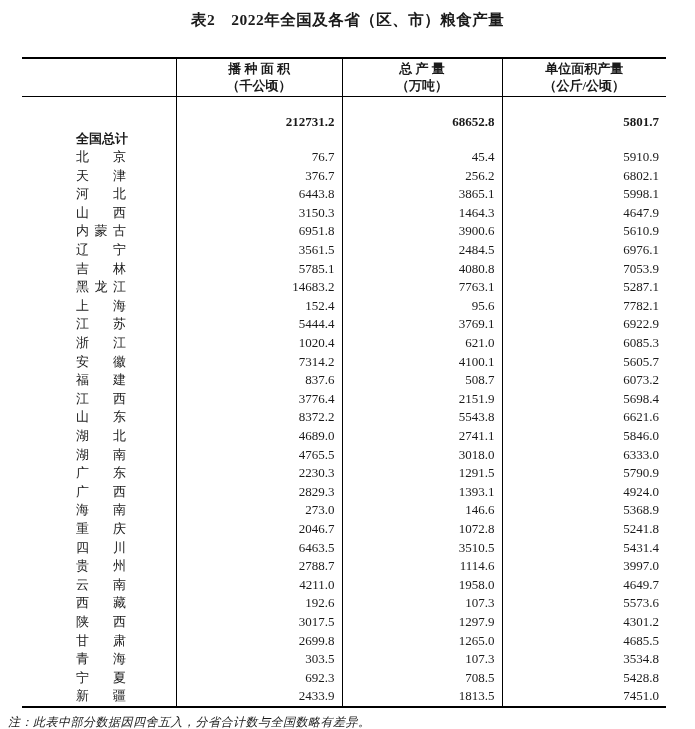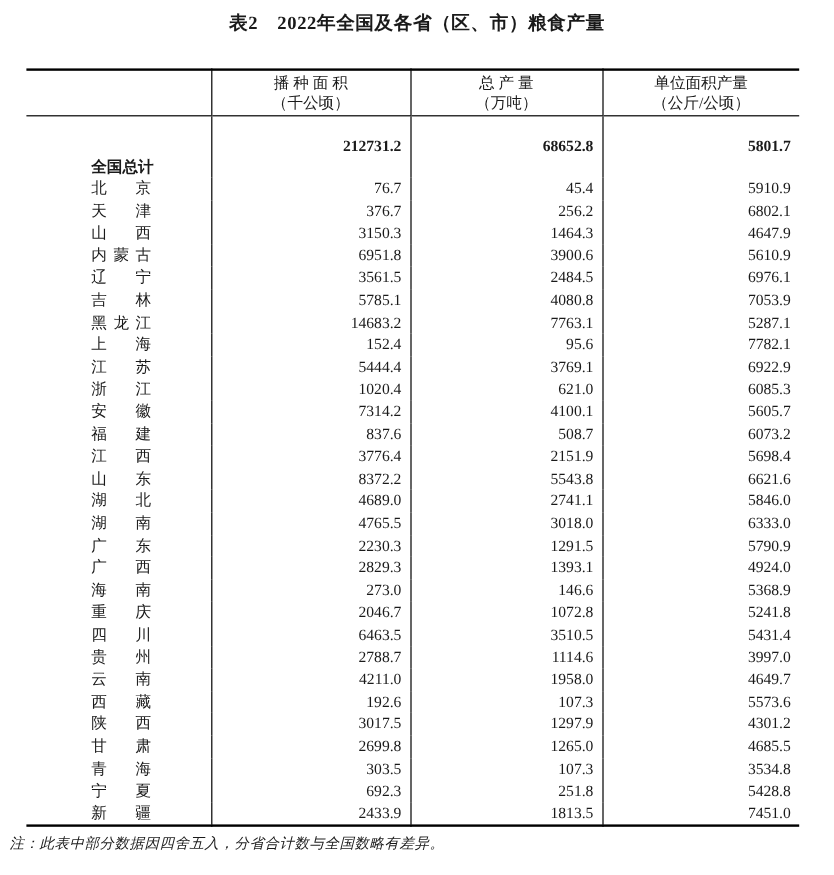--- a/index.html
+++ b/index.html
@@ -35,21 +35,21 @@
     border-bottom: 2px solid #000;
   }
   col.c-label  { width: 154px; }
   col.c-sown   { width: 166px; }
   col.c-output { width: 160px; }
   col.c-yield  { width: 164px; }
   thead th {
     border-bottom: 1px solid #000;
     height: 38px;
     padding: 0;
-    font-weight: normal;
+    font-weight: bold;
     font-size: 13px;
     line-height: 17px;
     text-align: center;
     vertical-align: middle;
   }
   thead th + th, tbody td + td {
     border-left: 1px solid #000;
   }
   tbody td {
     height: 18.6px;
@@ -133,20 +133,28 @@
         <tr>
     <td class="region-cell">
       <span class="region-name">天津</span>
     </td>
     <td class="value-cell">376.7</td>
     <td class="value-cell">256.2</td>
     <td class="value-cell">6802.1</td>
   </tr>
         <tr>
     <td class="region-cell">
+      <span class="region-name">河北</span>
+    </td>
+    <td class="value-cell">6443.8</td>
+    <td class="value-cell">3865.1</td>
+    <td class="value-cell">5998.1</td>
+  </tr>
+        <tr>
+    <td class="region-cell">
       <span class="region-name">山西</span>
     </td>
     <td class="value-cell">3150.3</td>
     <td class="value-cell">1464.3</td>
     <td class="value-cell">4647.9</td>
   </tr>
         <tr>
     <td class="region-cell">
       <span class="region-name">内蒙古</span>
     </td>
@@ -336,21 +344,21 @@
     </td>
     <td class="value-cell">303.5</td>
     <td class="value-cell">107.3</td>
     <td class="value-cell">3534.8</td>
   </tr>
         <tr>
     <td class="region-cell">
       <span class="region-name">宁夏</span>
     </td>
     <td class="value-cell">692.3</td>
-    <td class="value-cell">251.8</td>
+    <td class="value-cell">708.5</td>
     <td class="value-cell">5428.8</td>
   </tr>
         <tr>
     <td class="region-cell">
       <span class="region-name">新疆</span>
     </td>
     <td class="value-cell">2433.9</td>
     <td class="value-cell">1813.5</td>
     <td class="value-cell">7451.0</td>
   </tr>

